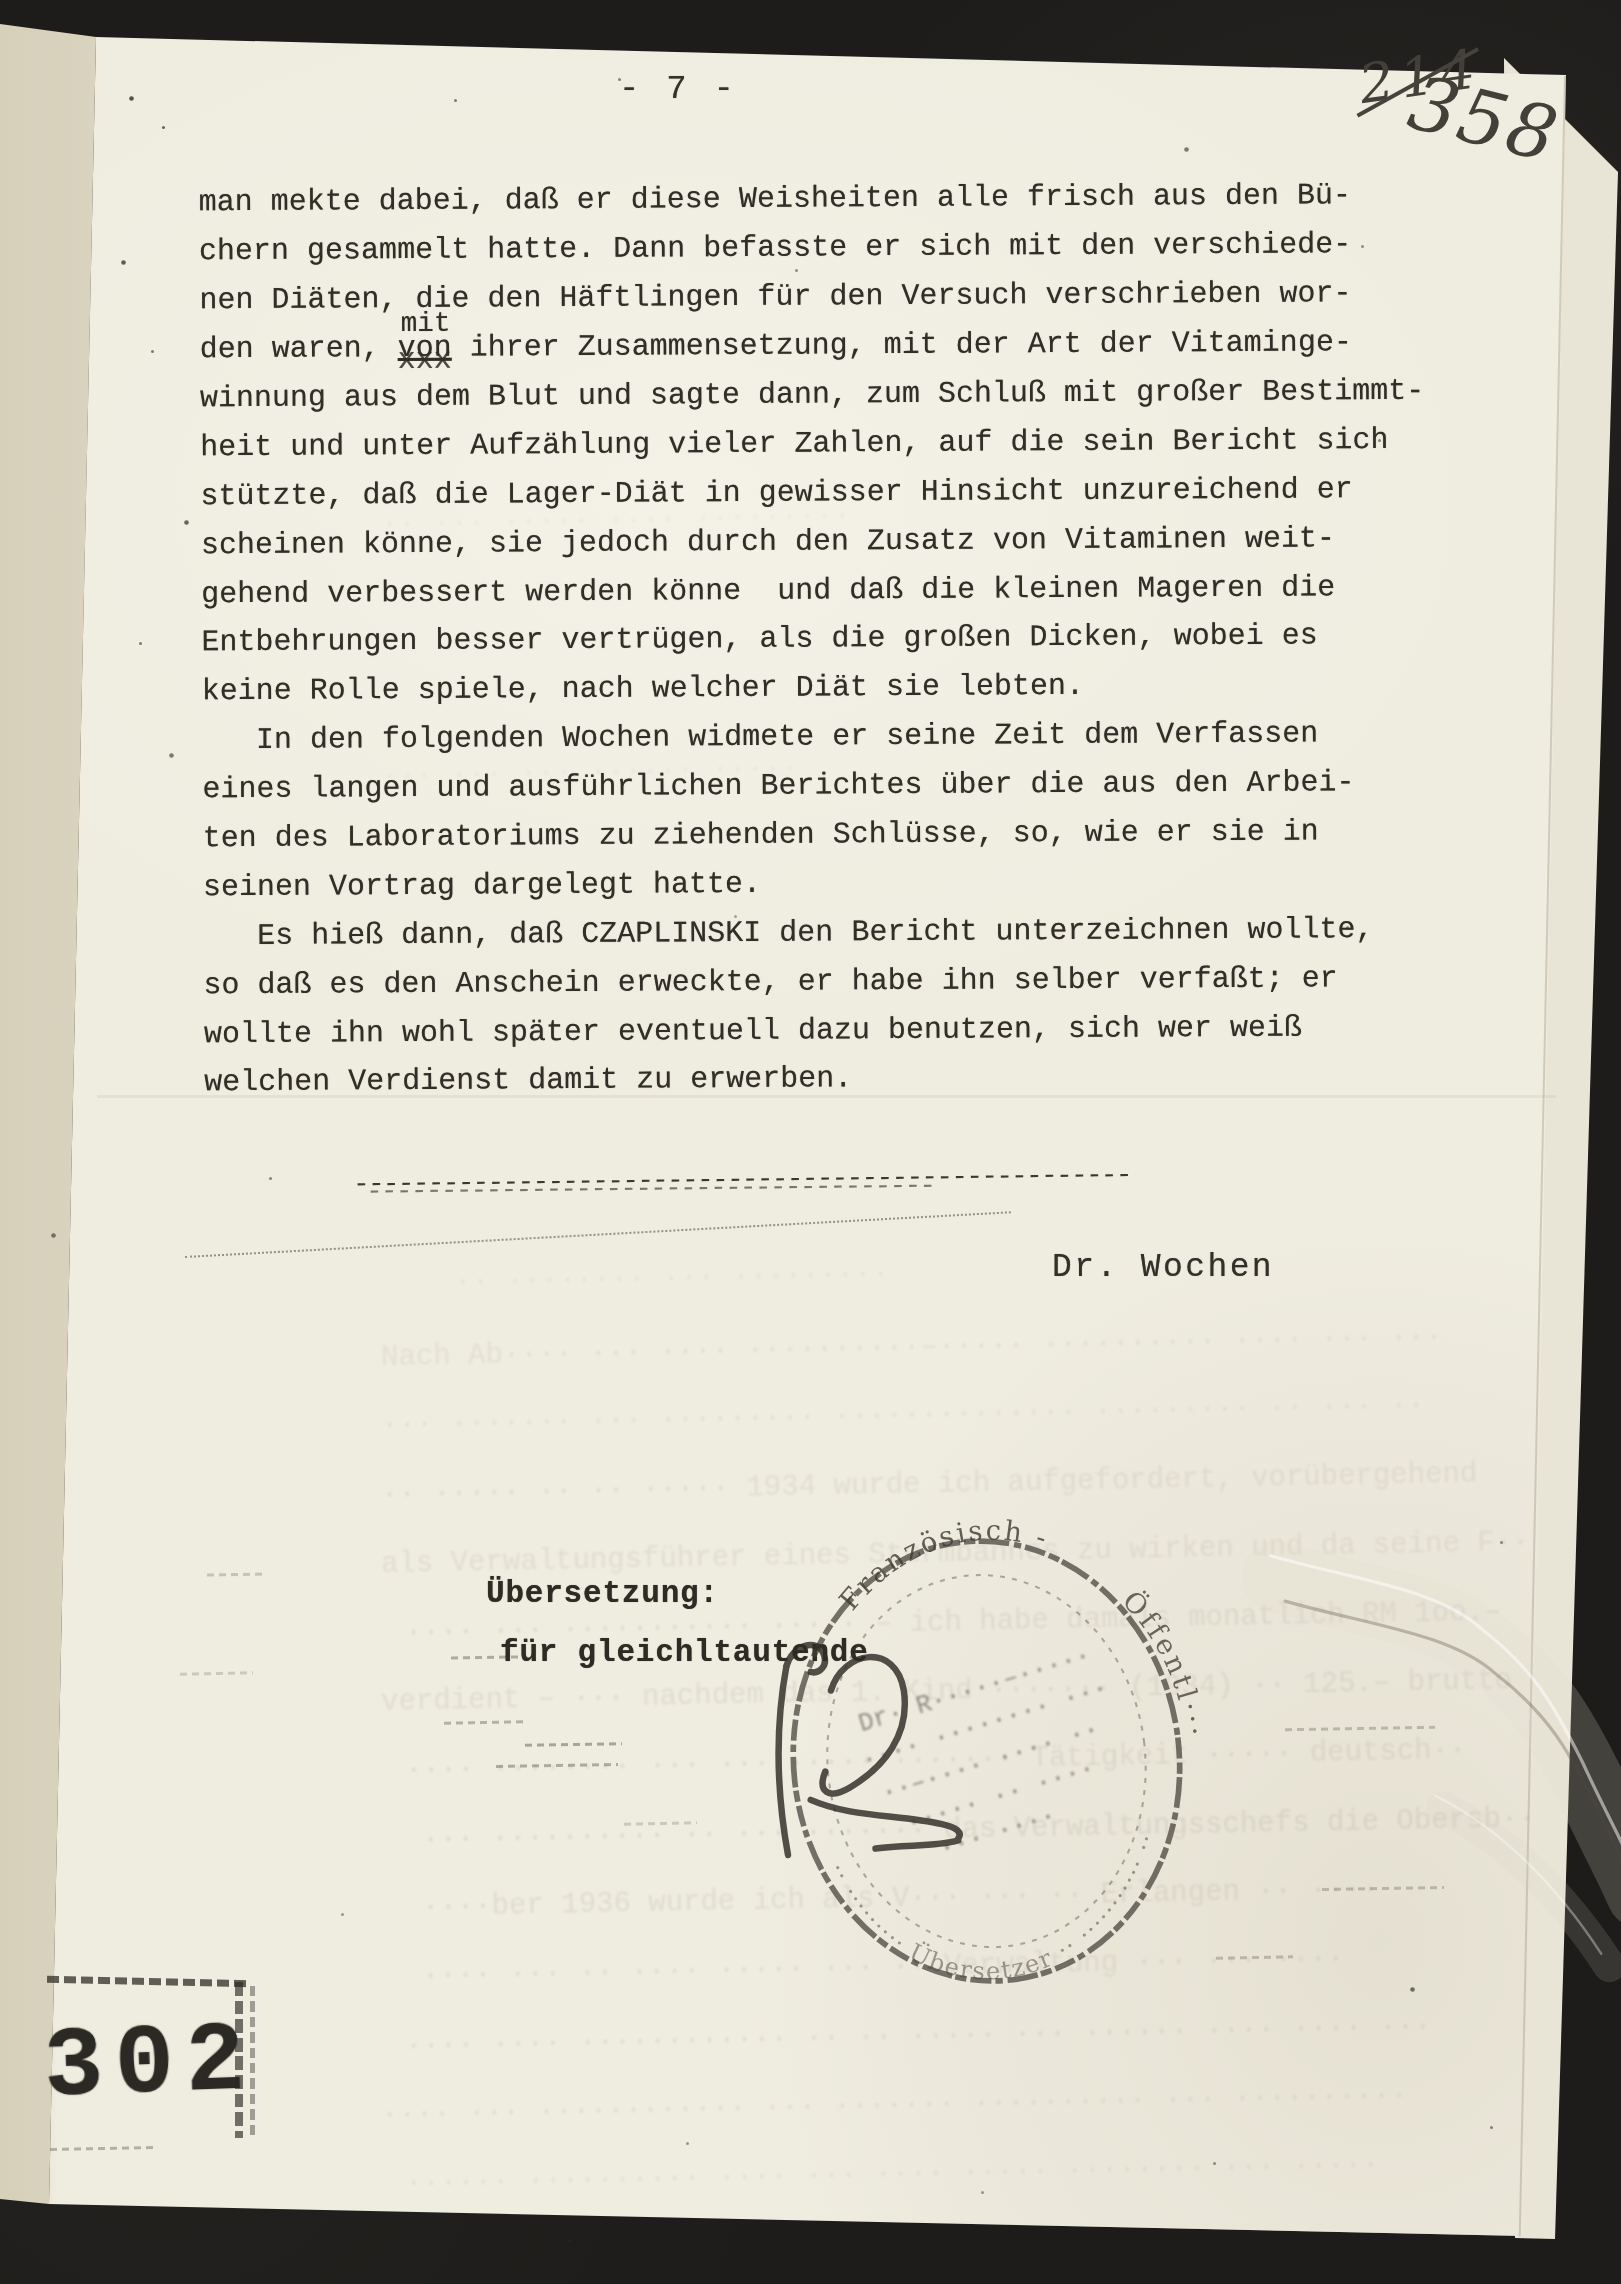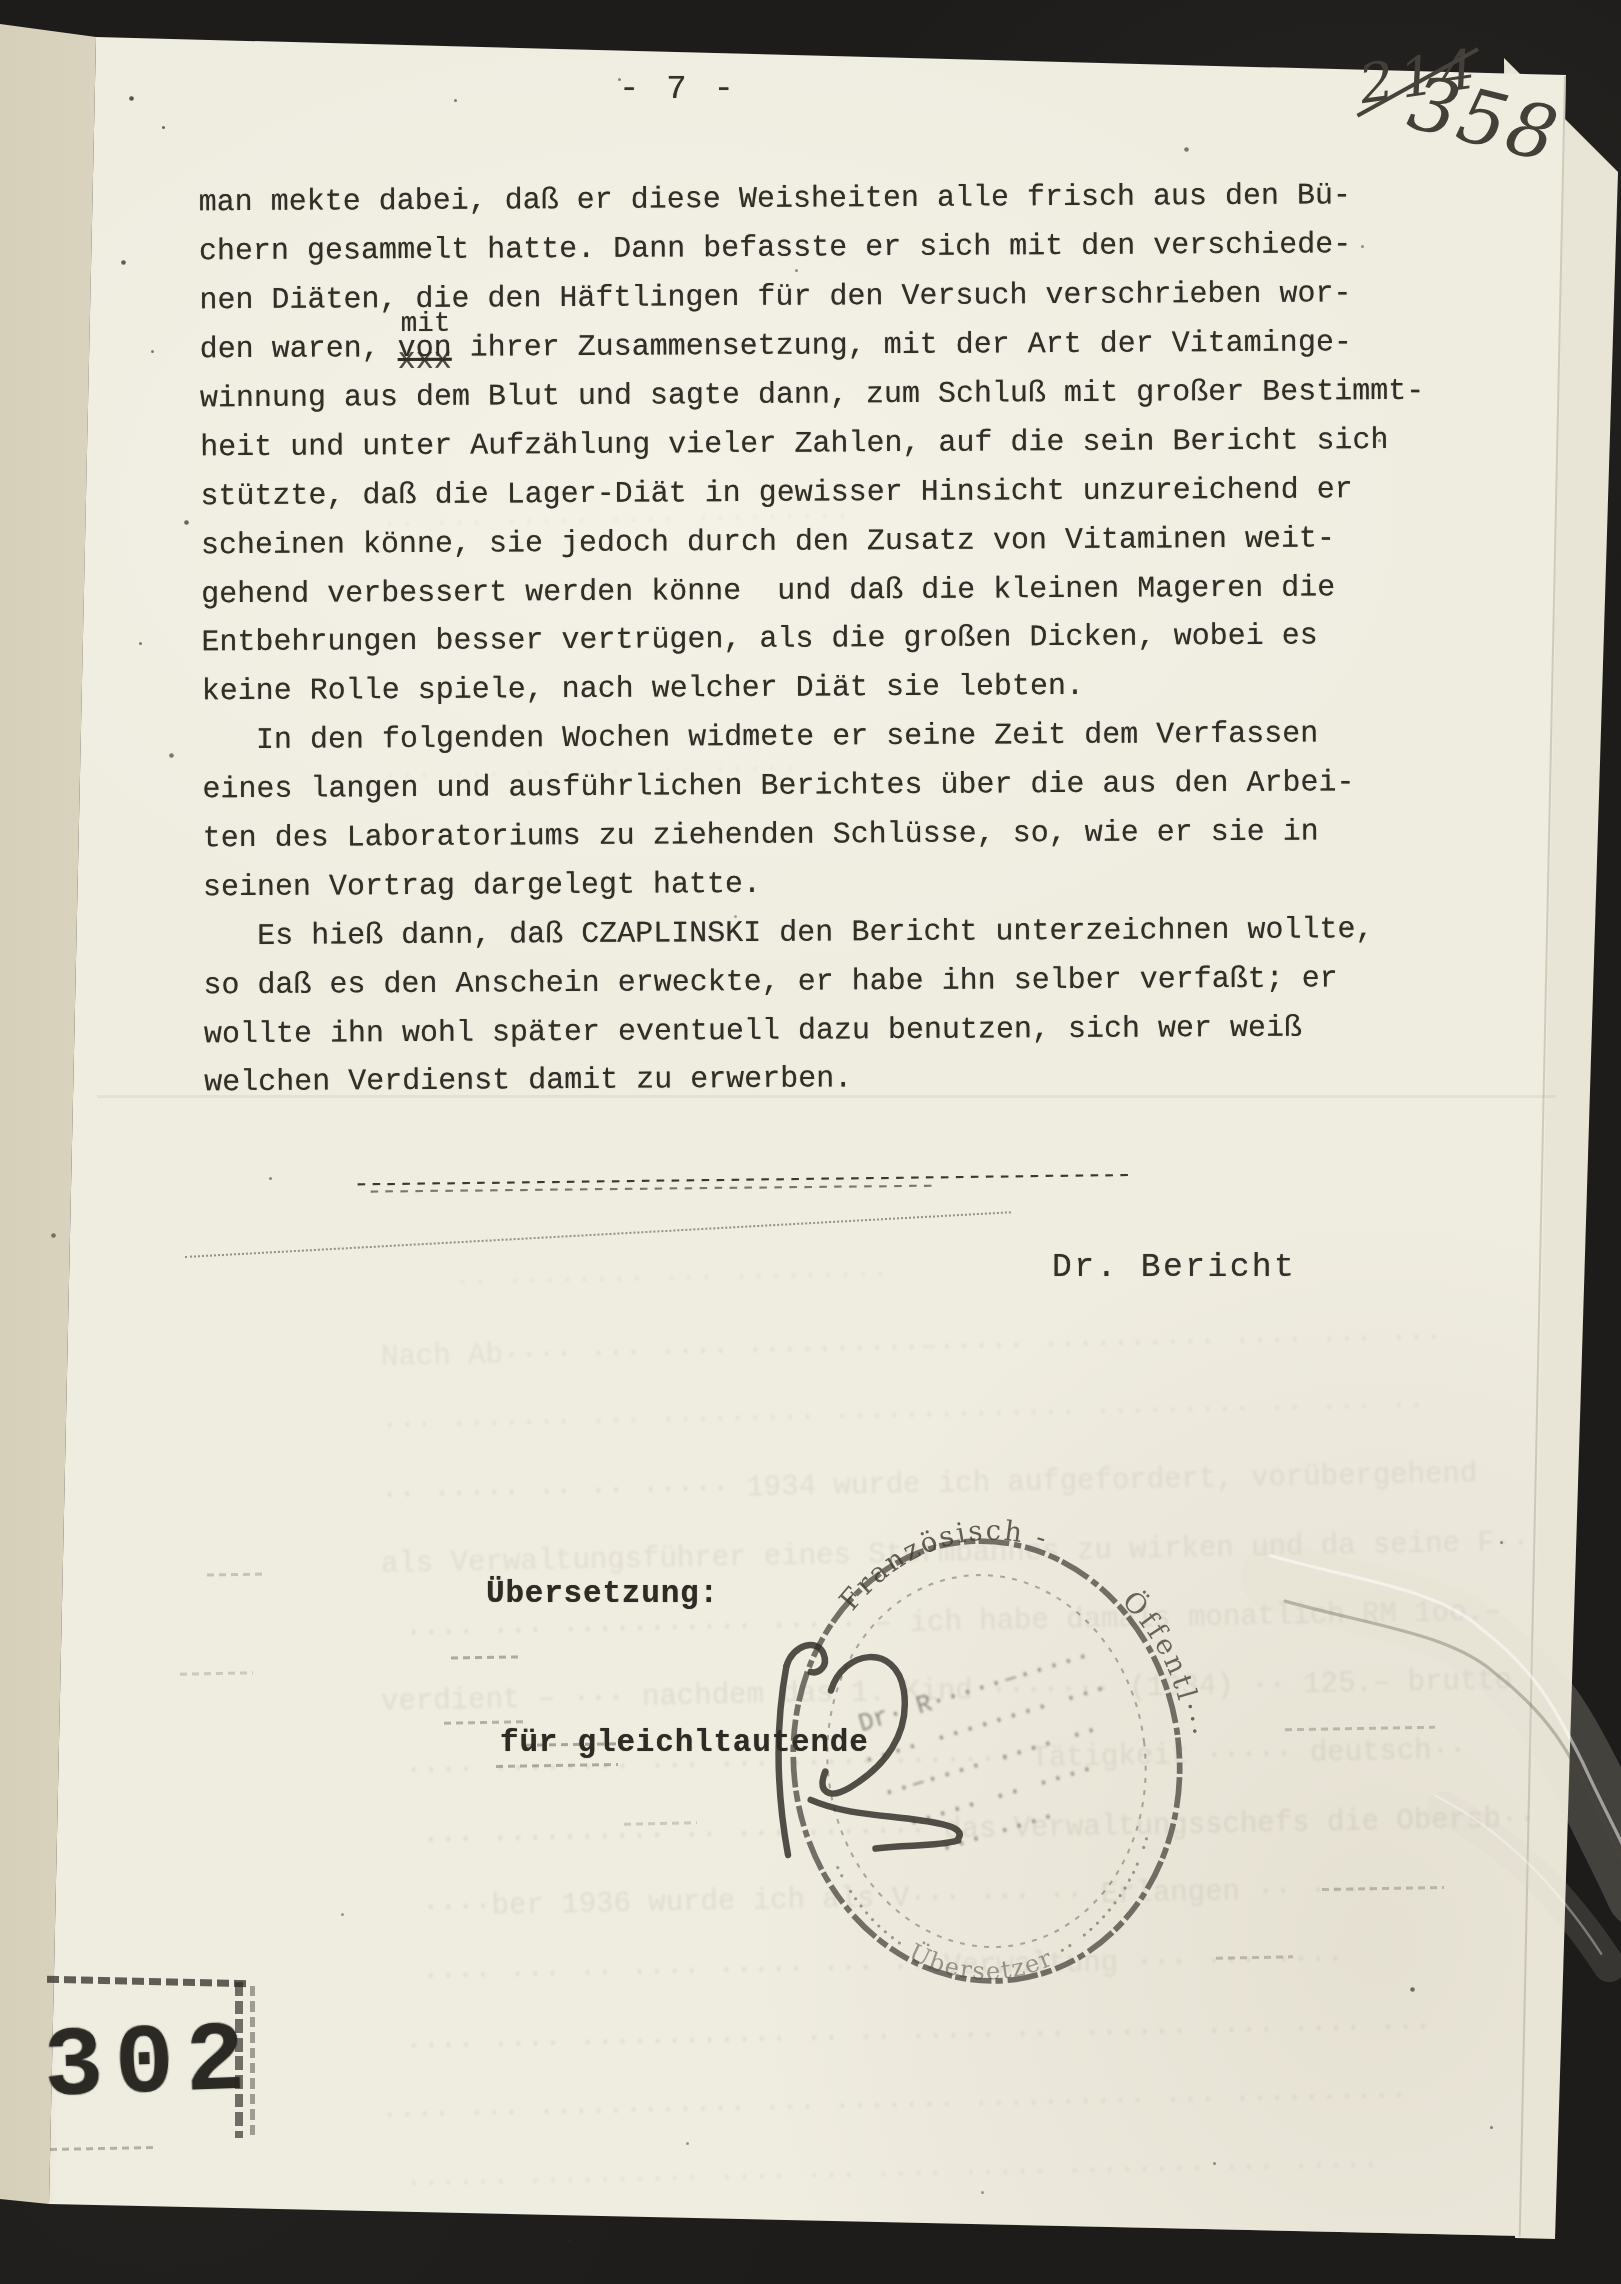--- a/index.html
+++ b/index.html
@@ -35,21 +35,21 @@
   .tline{position:absolute;left:199px;white-space:pre;}
   .struck{position:relative;display:inline-block;text-decoration:underline;}
   .struck .overtype{position:absolute;left:0;top:0;opacity:.85;margin-top:12px;}
   .struck .above{position:absolute;left:3.2px;top:-25px;font-size:27.6px;}
   #page-header{position:absolute;left:619px;top:70px;z-index:5;color:#34322b;
     font-size:34px;letter-spacing:3.2px;white-space:pre;text-shadow:0 0 0.8px rgba(40,38,30,.6);}
   #typed-signature{position:absolute;left:1052px;top:1249px;z-index:5;color:#33302a;
     font-size:33px;letter-spacing:2.4px;text-shadow:0 0 0.8px rgba(40,38,30,.6);}
   .attest{position:absolute;z-index:5;color:#2e2b25;font-weight:bold;font-size:31px;
     letter-spacing:0.8px;text-shadow:0 0 0.8px rgba(30,28,22,.7);}
-  #attest1{left:500px;top:1725px;} #attest2{left:486px;top:1576px;}
+  #attest1{left:500px;top:1635px;} #attest2{left:486px;top:1576px;}
   .sep{position:absolute;z-index:5;color:#3b3830;font-size:27.6px;letter-spacing:-1.6px;
     white-space:pre;overflow:hidden;height:19.5px;}
   #sep1{left:353px;top:1164px;width:782px;transform:rotate(-.7deg);}
   #sep2{left:366px;top:1173px;width:568px;opacity:.65;transform:rotate(-.6deg);}
   
   .handw{position:absolute;z-index:6;color:#43403a;font-family:"DejaVu Serif","Liberation Serif",serif;font-style:italic;}
   #hw214{left:1359px;top:45px;font-size:54px;letter-spacing:6.5px;transform:rotate(-8deg);}
   #hw214::after{content:"";position:absolute;left:-11.4px;top:56%;width:138px;
     border-top:4px solid #46433c;transform:rotate(-21deg);}
   #hw358{left:1409px;top:75px;font-size:75px;letter-spacing:2.4px;transform:rotate(14deg);}
@@ -162,21 +162,21 @@
       <div class="tline" style="top: 912px;">   Es hieß dann, daß CZAPLINSKI den Bericht unterzeichnen wollte,</div>
       <div class="tline" style="top: 961px;">so daß es den Anschein erweckte, er habe ihn selber verfaßt; er</div>
       <div class="tline" style="top: 1010px;">wollte ihn wohl später eventuell dazu benutzen, sich wer weiß</div>
       <div class="tline" style="top: 1058px;">welchen Verdienst damit zu erwerben.</div>
     </div>
 </div>
 
 <div class="sep" id="sep1">------------------------------------------------------------</div>
 <div class="sep" id="sep2">------------------------------------------------------------</div>
 
-<div id="typed-signature">Dr. Bericht</div>
+<div id="typed-signature">Dr. Wochen</div>
 
 <div class="attest" id="attest1">für gleichltautende</div>
 <div class="attest" id="attest2">Übersetzung:</div>
 
 <svg id="stamp-svg" width="486" height="535" viewBox="0 0 600 660">
   <g transform="rotate(-7 287 322)">
     <ellipse cx="287" cy="322" rx="238" ry="272" fill="none" stroke="#433f37" stroke-width="7" stroke-opacity=".72" stroke-dasharray="26 5 14 4 38 6 9 5"></ellipse>
     <ellipse cx="287" cy="322" rx="196" ry="230" fill="none" stroke="#4a463d" stroke-width="2.5" stroke-opacity=".42" stroke-dasharray="6 9"></ellipse>
   </g>
   <defs>

